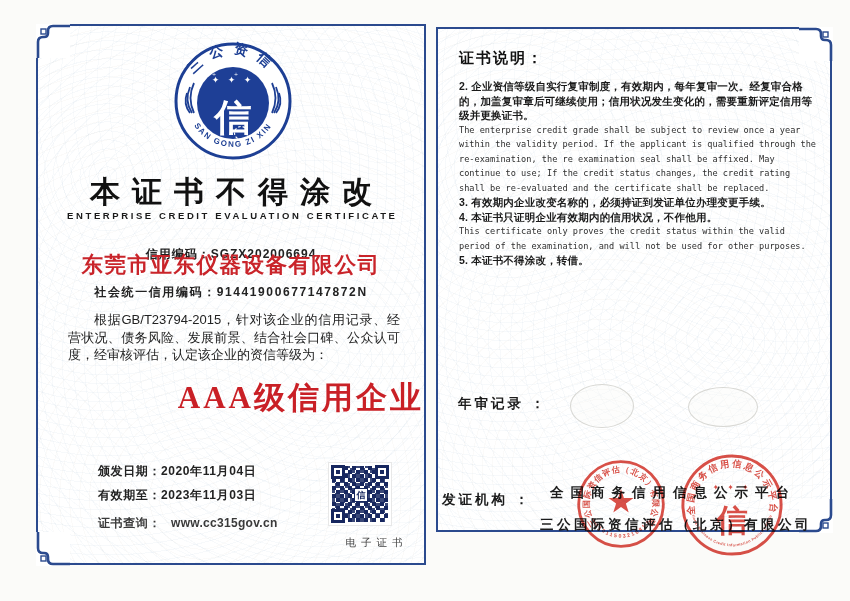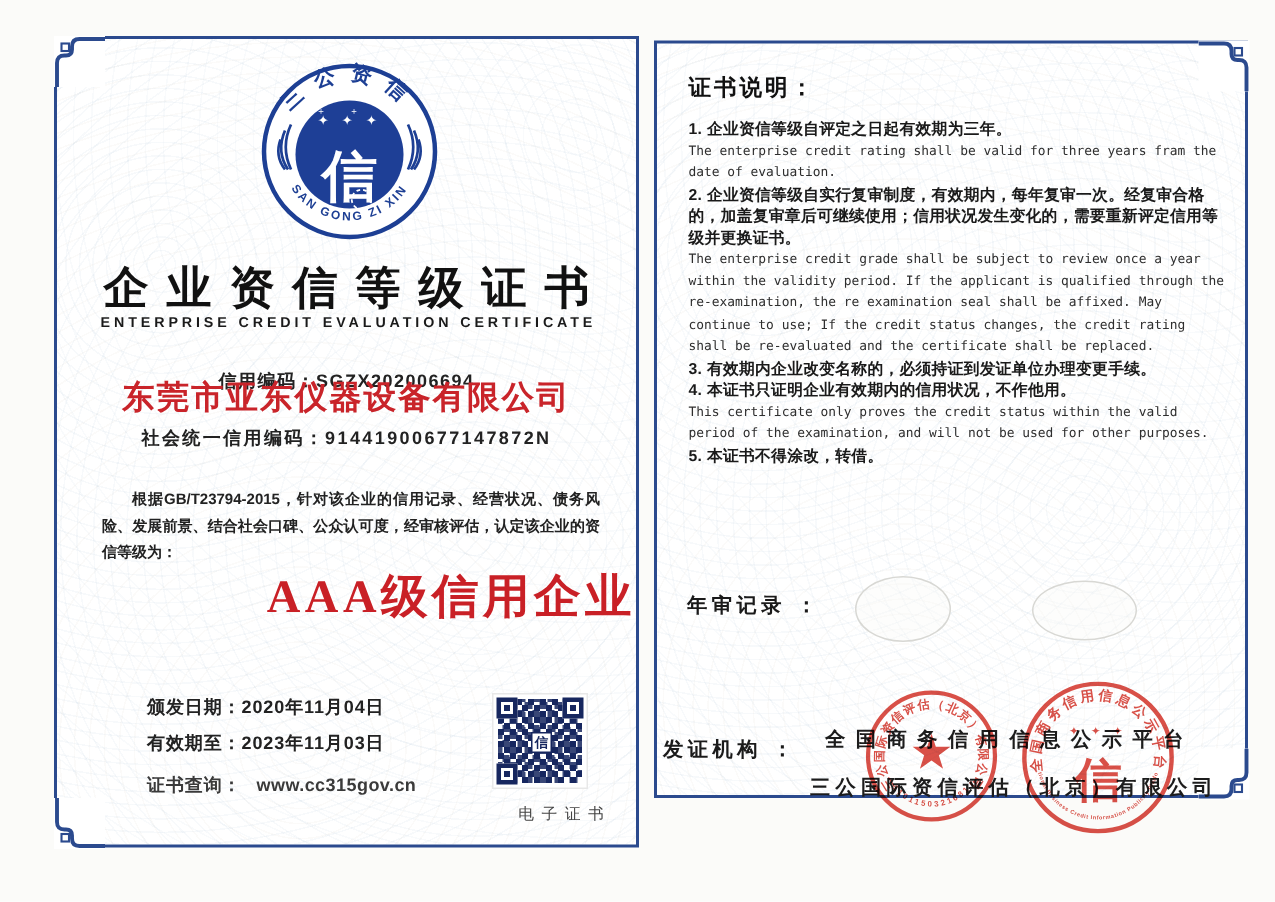--- a/index.html
+++ b/index.html
@@ -22,21 +22,21 @@
   .c-br{bottom:-2.5px;right:-2.5px;transform:scale(-1,-1);}
   .abs{position:absolute;}
   .ctr{left:0;right:0;text-align:center;}
   
   .emblem{left:135px;top:14px;width:120px;height:122px;}
   .cert-title{top:146px;font-family:"Liberation Serif","DejaVu Serif",serif;font-weight:900;font-size:30px;color:#111;letter-spacing:12px;text-indent:12px;white-space:nowrap;}
   .cert-sub{top:184px;font-size:9.5px;font-weight:700;color:#1a1a1a;letter-spacing:2.6px;text-indent:2.6px;white-space:nowrap;}
   .credit-code{top:220px;font-size:12px;font-weight:700;color:#222;letter-spacing:1px;}
   .company{top:224px;font-size:21.5px;font-weight:900;color:#c9242a;letter-spacing:1.5px;white-space:nowrap;}
   .social{top:258px;font-size:12px;font-weight:700;color:#222;letter-spacing:1.6px;white-space:nowrap;}
-  .body-par{left:30px;top:299px;width:332px;font-size:10px;font-weight:700;color:#222;line-height:17.5px;text-align:justify;text-indent:2em;}
+  .body-par{left:30px;top:285px;width:332px;font-size:13px;font-weight:400;color:#222;line-height:17.5px;text-align:justify;text-indent:2em;}
   .rating{top:351px;font-family:"Liberation Serif","DejaVu Serif",serif;font-size:31px;font-weight:900;color:#c92026;letter-spacing:3px;text-align:right;}
   .meta-line{left:60px;font-size:12px;font-weight:700;color:#222;letter-spacing:.6px;white-space:nowrap;}
   .meta-issue{top:437px;}
   .meta-valid{top:461px;}
   .meta-query{top:489px;font-weight:600;color:#3a3a3a;}
   .meta-query .val{margin-left:10px;letter-spacing:.3px;}
   .qr{left:290px;top:436px;width:64px;height:64px;background:#fff;border:1px solid #e8e8e8;box-sizing:border-box;}
   .qr-noise{position:absolute;inset:3px;
     background:
       repeating-conic-gradient(#17275f 0% 25%, transparent 0% 50%) 0 0/8px 8px,
@@ -102,21 +102,21 @@
         <path d="M103 46 q6 14 -2 26"></path>
           <path d="M106 52 q4 11 -3 20"></path>
           <path d="M99 42 q7 15 0 30"></path>
       </g>
       <text x="60" y="42" text-anchor="middle" font-size="9" fill="#fff" letter-spacing="3">✦ ✦ ✦</text>
       <text x="60" y="35" text-anchor="middle" font-size="6" fill="#fff" letter-spacing="16">＋＋</text>
       <text x="60" y="89" text-anchor="middle" font-size="37" font-weight="900" fill="#ffffff" style="font-family:'Liberation Serif',serif">信</text>
       <circle cx="68" cy="92" r="6.5" fill="none" stroke="#ffffff" stroke-width="1.2" stroke-dasharray="2.5 2"></circle>
     </svg>
 
-    <div class="abs ctr cert-title">企业资信等级证书</div>
+    <div class="abs ctr cert-title">本证书不得涂改</div>
     <div class="abs ctr cert-sub">ENTERPRISE CREDIT EVALUATION CERTIFICATE</div>
     <div class="abs ctr credit-code">信用编码：SGZX202006694</div>
     <div class="abs ctr company">东莞市亚东仪器设备有限公司</div>
     <div class="abs ctr social">社会统一信用编码：91441900677147872N</div>
     <div class="abs body-par">根据GB/T23794-2015，针对该企业的信用记录、经营状况、债务风险、发展前景、结合社会口碑、公众认可度，经审核评估，认定该企业的资信等级为：</div>
     <div class="abs ctr rating">AAA级信用企业</div>
 
     <div class="abs meta-line meta-issue">
       <span>颁发日期：</span><span>2020年11月04日</span>
     </div>
@@ -143,24 +143,20 @@
       <rect x="5" y="5" width="5" height="5" fill="none" stroke="#2b4a8e" stroke-width="1.4"></rect>
     </svg>
     <svg class="corner c-br" viewBox="0 0 34 34">
       <path d="M34 2 H17 Q12 2 12 7 V9 Q12 13 8 13 H7 Q2 13 2 18 V34" fill="none" stroke="#2b4a8e" stroke-width="2.6"></path>
       <rect x="5" y="5" width="5" height="5" fill="none" stroke="#2b4a8e" stroke-width="1.4"></rect>
     </svg>
 
     <div class="abs rp-head">证书说明：</div>
 
     <div class="abs clauses">
-      <div class="clause">
-        <p class="zh">1. 企业资信等级自评定之日起有效期为三年。</p>
-        <p class="en">The enterprise credit rating shall be valid for three years fram the date of evaluation.</p>
-      </div>
       <div class="clause">
         <p class="zh">2. 企业资信等级自实行复审制度，有效期内，每年复审一次。经复审合格的，加盖复审章后可继续使用；信用状况发生变化的，需要重新评定信用等级并更换证书。</p>
         <p class="en">The enterprise credit grade shall be subject to review once a year within the validity period. If the applicant is qualified through the re-examination, the re examination seal shall be affixed. May continue to use; If the credit status changes, the credit rating shall be re-evaluated and the certificate shall be replaced.</p>
       </div>
       <div class="clause">
         <p class="zh">3. 有效期内企业改变名称的，必须持证到发证单位办理变更手续。</p>
       </div>
       <div class="clause">
         <p class="zh">4. 本证书只证明企业有效期内的信用状况，不作他用。</p>
         <p class="en">This certificate only proves the credit status within the valid period of the examination, and will not be used for other purposes.</p>

